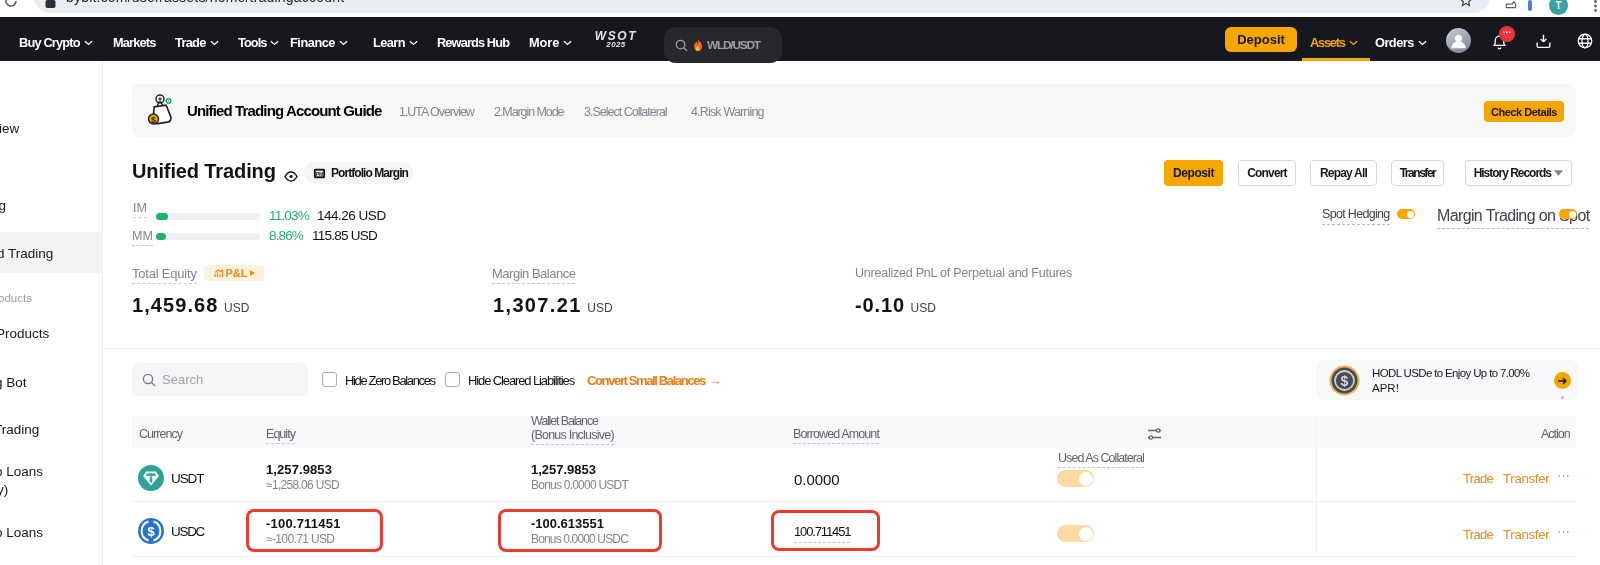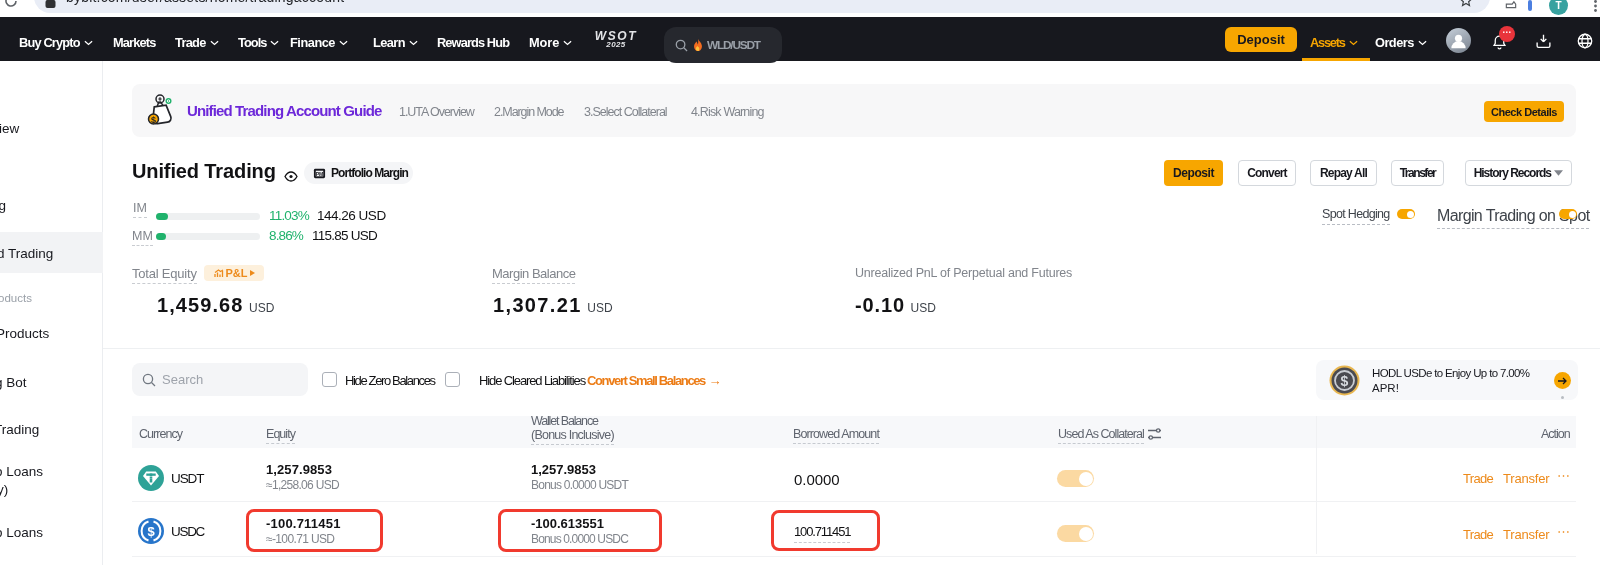--- a/index.html
+++ b/index.html
@@ -81,33 +81,33 @@
 #b_his { letter-spacing: -1.02px; }
 #im_p { letter-spacing: -0.80px; }
 #im_v { letter-spacing: -0.49px; }
 #mm_p { letter-spacing: -0.86px; }
 #mm_v { letter-spacing: -0.76px; }
 #sh { letter-spacing: -0.68px; }
 #mts { letter-spacing: -0.63px; }
 #te_l { letter-spacing: -0.21px; }
 #mb_l { letter-spacing: -0.49px; }
 #up_l { letter-spacing: -0.23px; }
-#te_v { letter-spacing: 1.08px; margin-left: 25px; }
+#te_v { letter-spacing: 1.08px; }
 #mb_v { letter-spacing: 1.35px; }
 #up_v { letter-spacing: 0.88px; }
 #cb1 { letter-spacing: -1.36px; }
-#cb2 { letter-spacing: -1.12px; margin-left: 11px; }
+#cb2 { letter-spacing: -1.12px; }
 #csb { letter-spacing: -1.37px; }
 #hodl1 { letter-spacing: -0.64px; }
 #th1 { letter-spacing: -0.97px; }
 #th2 { letter-spacing: -0.96px; }
 #th3 { letter-spacing: -1.15px; }
 #th3b { letter-spacing: -0.77px; }
 #th4 { letter-spacing: -0.89px; }
-#th5 { letter-spacing: -0.94px; }
+#th5 { letter-spacing: -0.94px; margin-top: 24px; }
 #th6 { letter-spacing: -1.01px; }
 #r1n { letter-spacing: -1.09px; }
 #r1e { letter-spacing: 0.09px; }
 #r1es { letter-spacing: -0.69px; }
 #r1w { letter-spacing: -0.02px; }
 #r1ws { letter-spacing: -0.77px; }
 #r1b { letter-spacing: -0.05px; }
 #r2n { letter-spacing: -1.31px; }
 #r2e { letter-spacing: 0.21px; }
 #r2es { letter-spacing: -0.63px; }
@@ -260,21 +260,21 @@
           <path d="M9 12h12l3 12a4 4 0 0 1-4 5H10a4 4 0 0 1-4-5z" fill="#fff" stroke="#23252a" stroke-width="1.7"></path>
           <path d="M12 12l2-4h2l2 4" fill="none" stroke="#23252a" stroke-width="1.5"></path>
         </g>
         <circle cx="14" cy="5" r="4" fill="none" stroke="#23252a" stroke-width="1.5"></circle>
         <path d="M12.3 5h3.4M14 3.3v3.4" stroke="#23252a" stroke-width="1.2"></path>
         <circle cx="22.5" cy="7" r="3" fill="#20b26c"></circle>
         <circle cx="22.5" cy="7" r="1.2" fill="none" stroke="#fff" stroke-width="1"></circle>
         <circle cx="7.5" cy="25" r="5" fill="#f7a600" stroke="#23252a" stroke-width="1.5"></circle>
         <text x="7.5" y="28.5" font-size="9" font-weight="bold" text-anchor="middle" fill="#23252a">$</text>
       </svg>
-      <span class="abs" id="g_title" style="left:55px;top:18px;font-size:15px;font-weight:700;color:#6d28d9">Unified Trading Account Guide</span>
+      <span class="abs" id="g_title" style="left:55px;top:18px;font-size:15px;font-weight:700;color:#000000">Unified Trading Account Guide</span>
       <span class="abs graylbl" id="g_s1" style="left:267px;top:21px">1.UTA Overview</span>
       <span class="abs graylbl" id="g_s2" style="left:362px;top:21px">2.Margin Mode</span>
       <span class="abs graylbl" id="g_s3" style="left:452px;top:21px">3.Select Collateral</span>
       <span class="abs graylbl" id="g_s4" style="left:559px;top:21px">4.Risk Warning</span>
       <div class="btn orange" style="left:1352px;top:17px;width:80px;height:21px;font-size:11px">
           <span id="g_cd">Check Details</span>
         </div>
     </div>
 
     <span class="abs" id="h_ut" style="left:132px;top:160px;font-size:20px;font-weight:700;color:#121214">Unified Trading</span>

